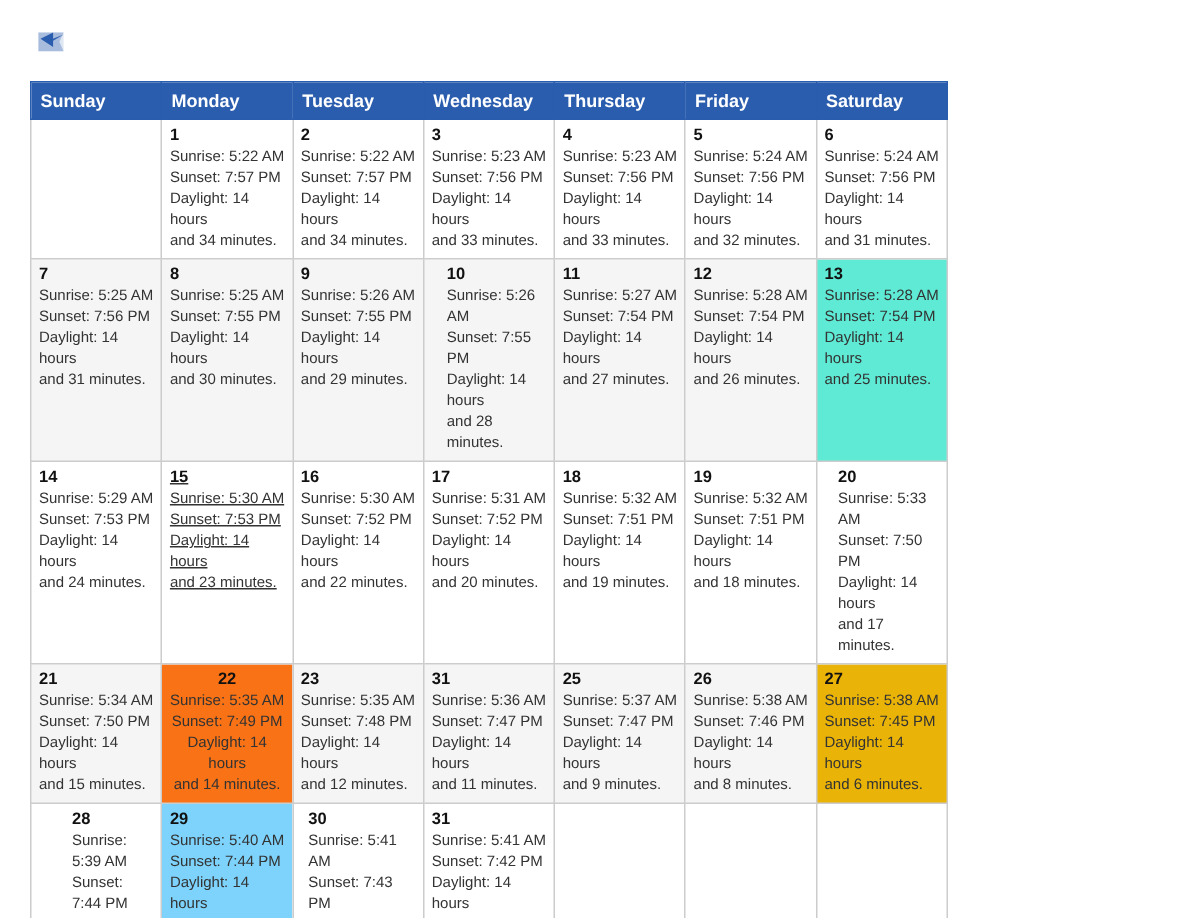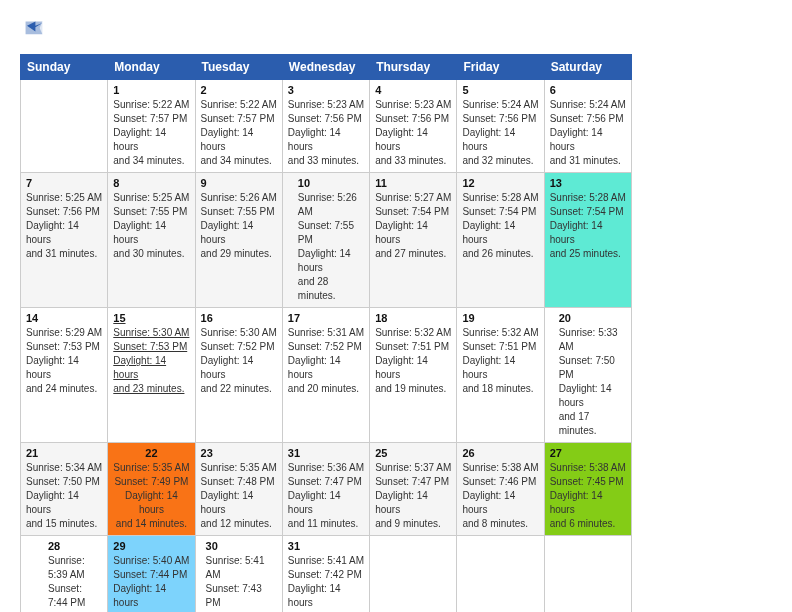--- a/index.html
+++ b/index.html
@@ -238,21 +238,21 @@
             <div class="day-info">Sunrise: 5:36 AM<br>Sunset: 7:47 PM<br>Daylight: 14 hours<br>and 11 minutes.</div>
           </td>
           <td style="background: rgb(245, 245, 245);">
             <span class="day-num">25</span>
             <div class="day-info">Sunrise: 5:37 AM<br>Sunset: 7:47 PM<br>Daylight: 14 hours<br>and 9 minutes.</div>
           </td>
           <td style="background: rgb(245, 245, 245);">
             <span class="day-num">26</span>
             <div class="day-info">Sunrise: 5:38 AM<br>Sunset: 7:46 PM<br>Daylight: 14 hours<br>and 8 minutes.</div>
           </td>
-          <td style="background: #84cc16;">
+          <td style="background: #eab308;">
             <span class="day-num">27</span>
             <div class="day-info">Sunrise: 5:38 AM<br>Sunset: 7:45 PM<br>Daylight: 14 hours<br>and 6 minutes.</div>
           </td>
         </tr>
         <tr>
           <td style="background: rgb(255, 255, 255); padding-left: 27px;">
             <span class="day-num">28</span>
             <div class="day-info">Sunrise: 5:39 AM<br>Sunset: 7:44 PM<br>Daylight: 14 hours<br>and 5 minutes.</div>
           </td>
           <td style="background: #7dd3fc;">

